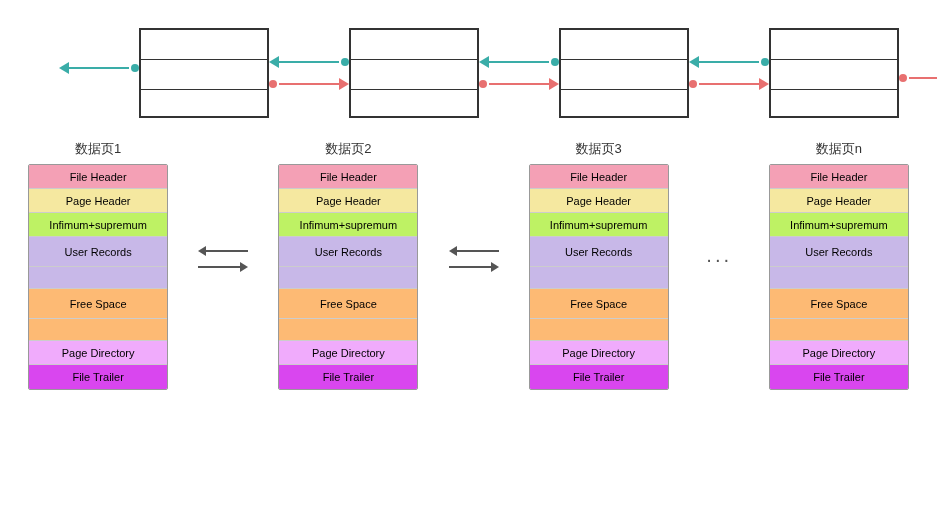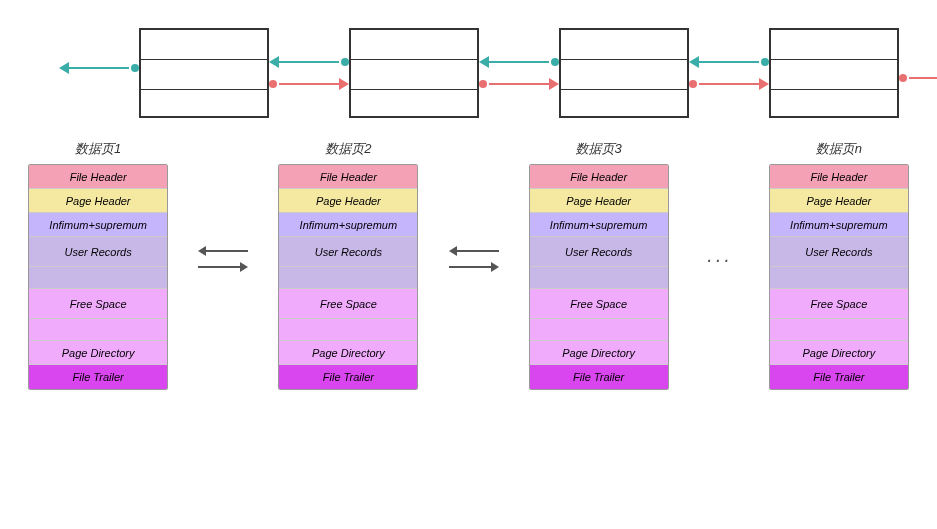--- a/index.html
+++ b/index.html
@@ -121,21 +121,20 @@
       text-align: center;
     }
 
     
     .bottom-section {
       display: flex;
       align-items: flex-start;
       gap: 17px;
       margin-top: 4px;
       position: relative;
-      font-style: italic;
     }
 
     .page-column {
       display: flex;
       flex-direction: column;
       align-items: center;
       flex: 1;
     }
 
     .page-label {
@@ -162,23 +161,23 @@
       padding: 2px 4px;
       border-bottom: 1px solid #ccc;
       min-height: 24px;
     }
     .ps-row:last-child {
       border-bottom: none;
     }
 
     .color-pink       { background: #f4a0b5; }
     .color-yellow     { background: #f5e8a0; }
-    .color-lightblue  { background: #c4b5fd; text-align: right; }
+    .color-lightblue  { background: #bef264; text-align: right; }
     .color-lightpurple{ background: #c8b8e8; }
-    .color-freespace  { background: #f0abfc; }
+    .color-freespace  { background: #fdba74; }
     .color-lightcyan  { background: #f0abfc; }
     .color-lightorange{ background: #d946ef; }
 
     
     .struct-arrows {
       display: flex;
       flex-direction: column;
       justify-content: center;
       align-items: center;
       width: 50px;

